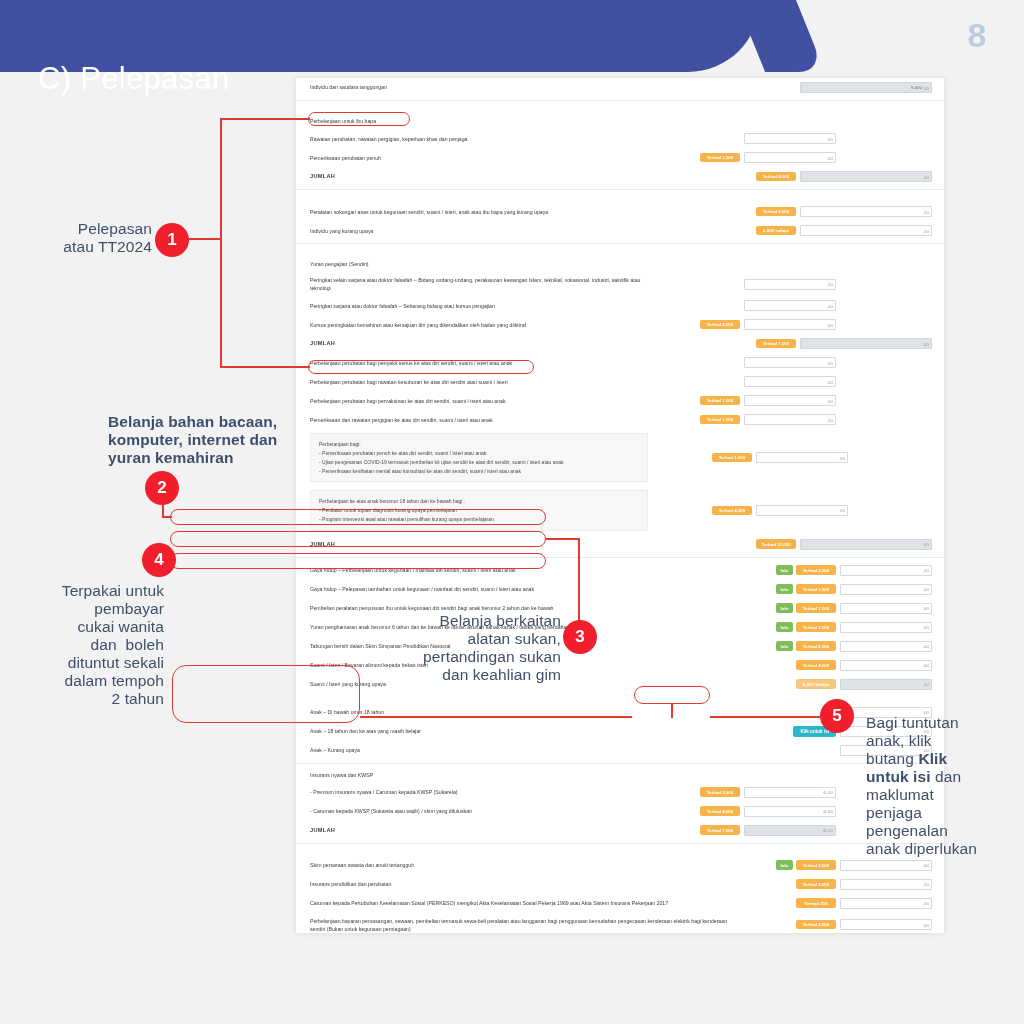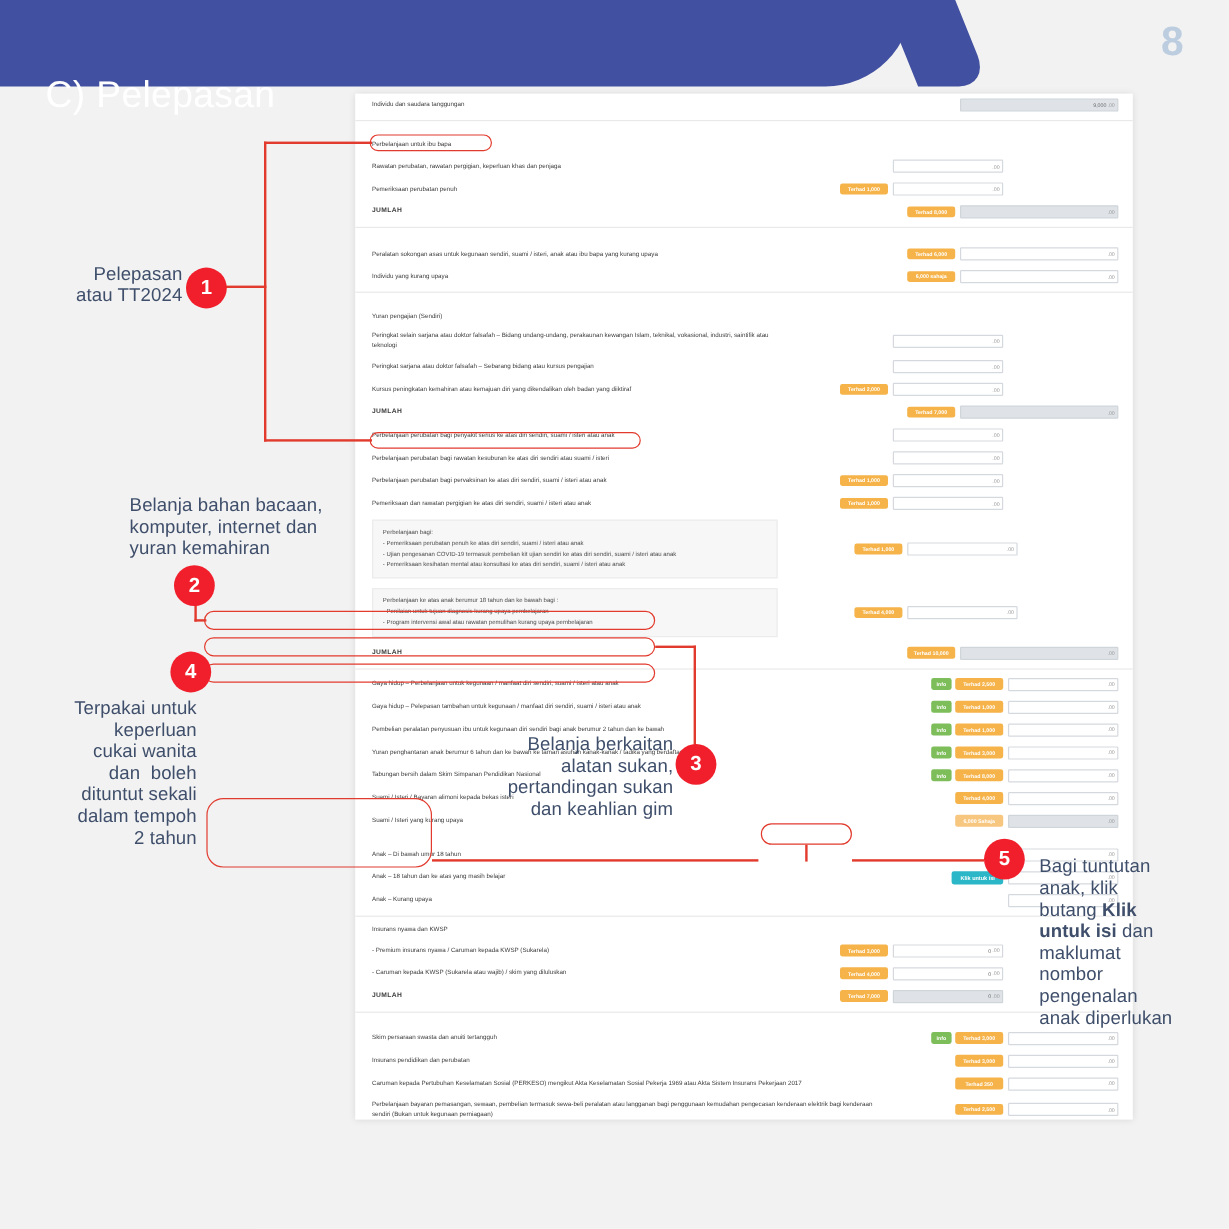--- a/index.html
+++ b/index.html
@@ -435,56 +435,56 @@
   <div>atau TT2024</div>
 </div>
 
 <div class="pill" style="left:170px; top:509px; width:376px; height:16px;"></div>
 <div class="pill" style="left:170px; top:531px; width:376px; height:16px;"></div>
 <div class="pill" style="left:170px; top:553px; width:376px; height:16px;"></div>
 
 <div class="connector" style="left:162px; top:516px; width:10px; height:2px;"></div>
 <div class="connector" style="left:162px; top:498px; width:2px; height:20px;"></div>
 <div class="bubble" style="left:145px; top:471px;">2</div>
-<div class="anno" style="left:108px; top:413px; width:210px;">
+<div class="anno" style="left:108px; top:413px; width:210px;font-weight:bold;">
   <div>Belanja bahan bacaan,</div>
   <div>komputer, internet dan</div>
   <div>yuran kemahiran</div>
 </div>
 
 <div class="connector" style="left:546px; top:538px; width:34px; height:2px;"></div>
 <div class="connector" style="left:578px; top:538px; width:2px; height:88px;"></div>
 <div class="bubble" style="left:563px; top:620px;">3</div>
 <div class="anno" style="left:405px; top:612px; width:156px; text-align:right;">
   <div>Belanja berkaitan</div>
   <div>alatan sukan,</div>
   <div>pertandingan sukan</div>
   <div>dan keahlian gim</div>
 </div>
 
 <div class="connector" style="left:162px; top:560px; width:10px; height:2px;"></div>
 <div class="bubble" style="left:142px; top:543px;">4</div>
 <div class="anno" style="left:16px; top:582px; width:148px; text-align:right;">
   <div>Terpakai untuk</div>
-  <div>keperluan</div>
+  <div>pembayar</div>
   <div>cukai wanita</div>
   <div>dan&nbsp; boleh</div>
   <div>dituntut sekali</div>
   <div>dalam tempoh</div>
   <div>2 tahun</div>
 </div>
 
 <div class="pill" style="left:172px; top:665px; width:188px; height:58px; border-radius:14px;"></div>
 <div class="pill" style="left:634px; top:686px; width:76px; height:18px;"></div>
 <div class="connector" style="left:360px; top:716px; width:272px; height:2px;"></div>
 <div class="connector" style="left:671px; top:704px; width:2px; height:14px;"></div>
 <div class="connector" style="left:710px; top:716px; width:110px; height:2px;"></div>
 <div class="bubble" style="left:820px; top:699px;">5</div>
 <div class="anno" style="left:866px; top:690px; width:150px;margin-top:24px;">
   <div>Bagi tuntutan</div>
   <div>anak, klik</div>
   <div>butang <b>Klik</b></div>
   <div><b>untuk isi</b> dan</div>
   <div>maklumat</div>
-  <div>nombor</div>
+  <div>penjaga</div>
   <div>pengenalan</div>
   <div>anak diperlukan</div>
 </div>
 
 </body></html>

